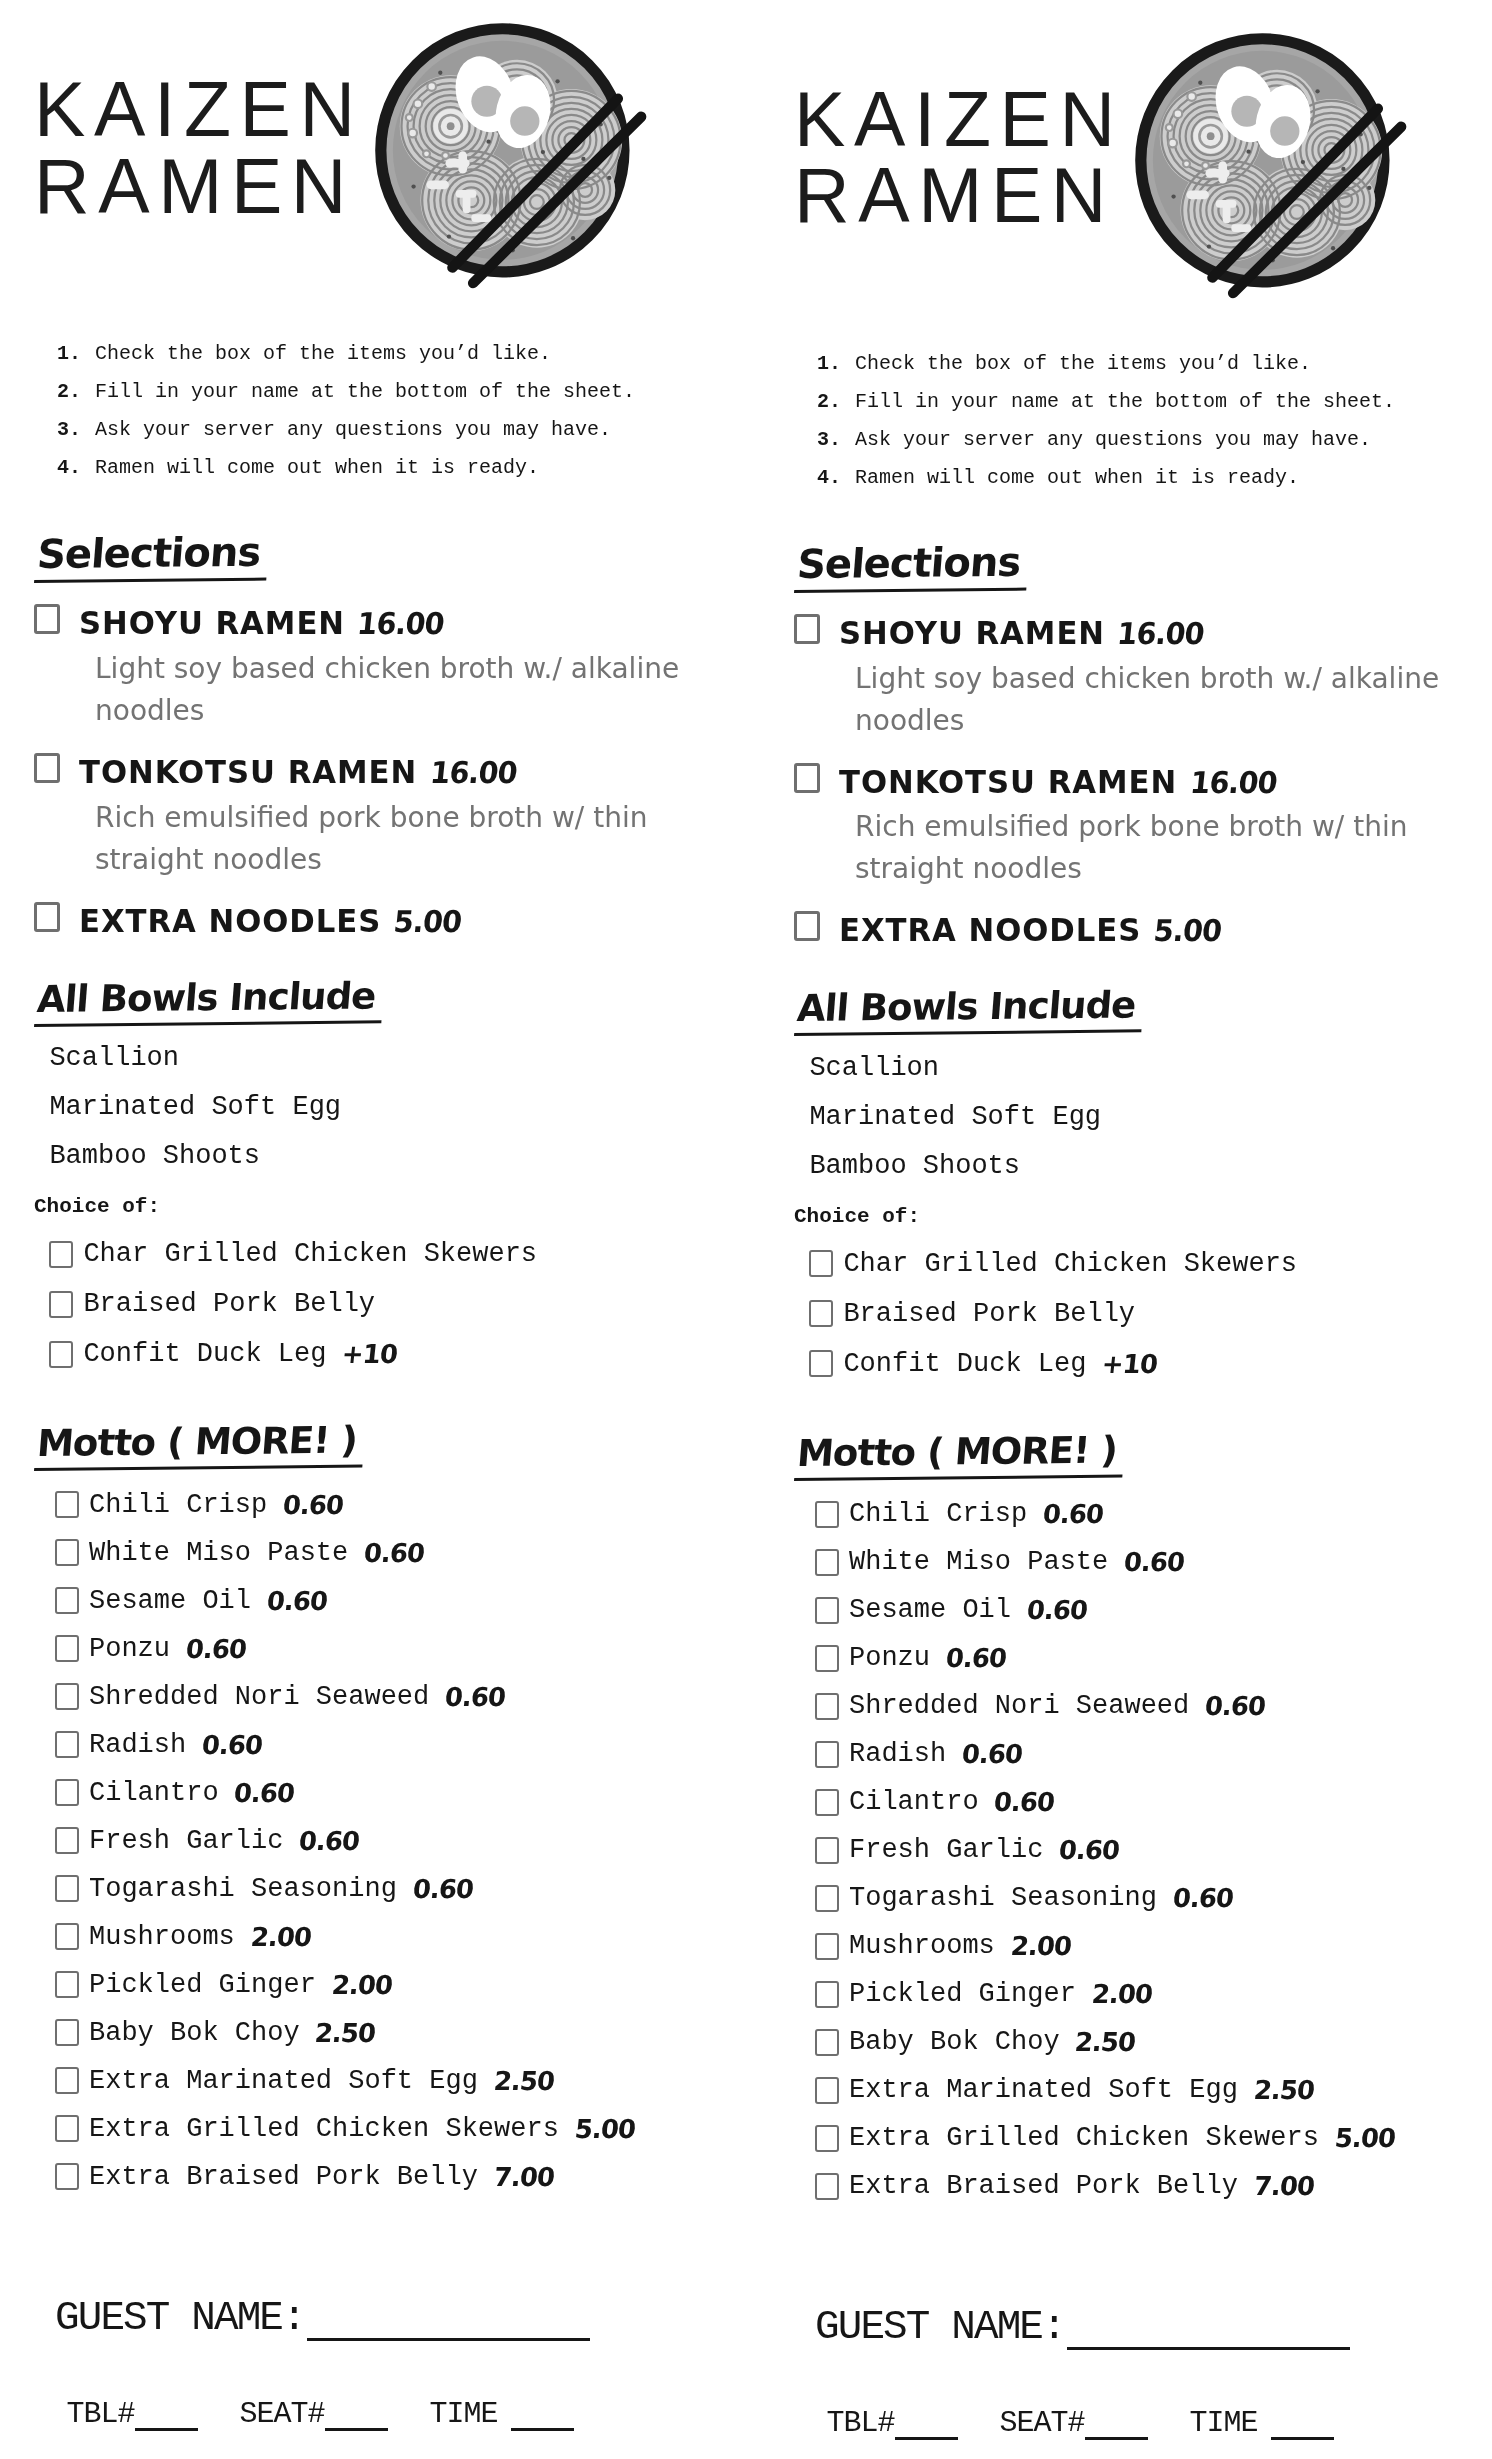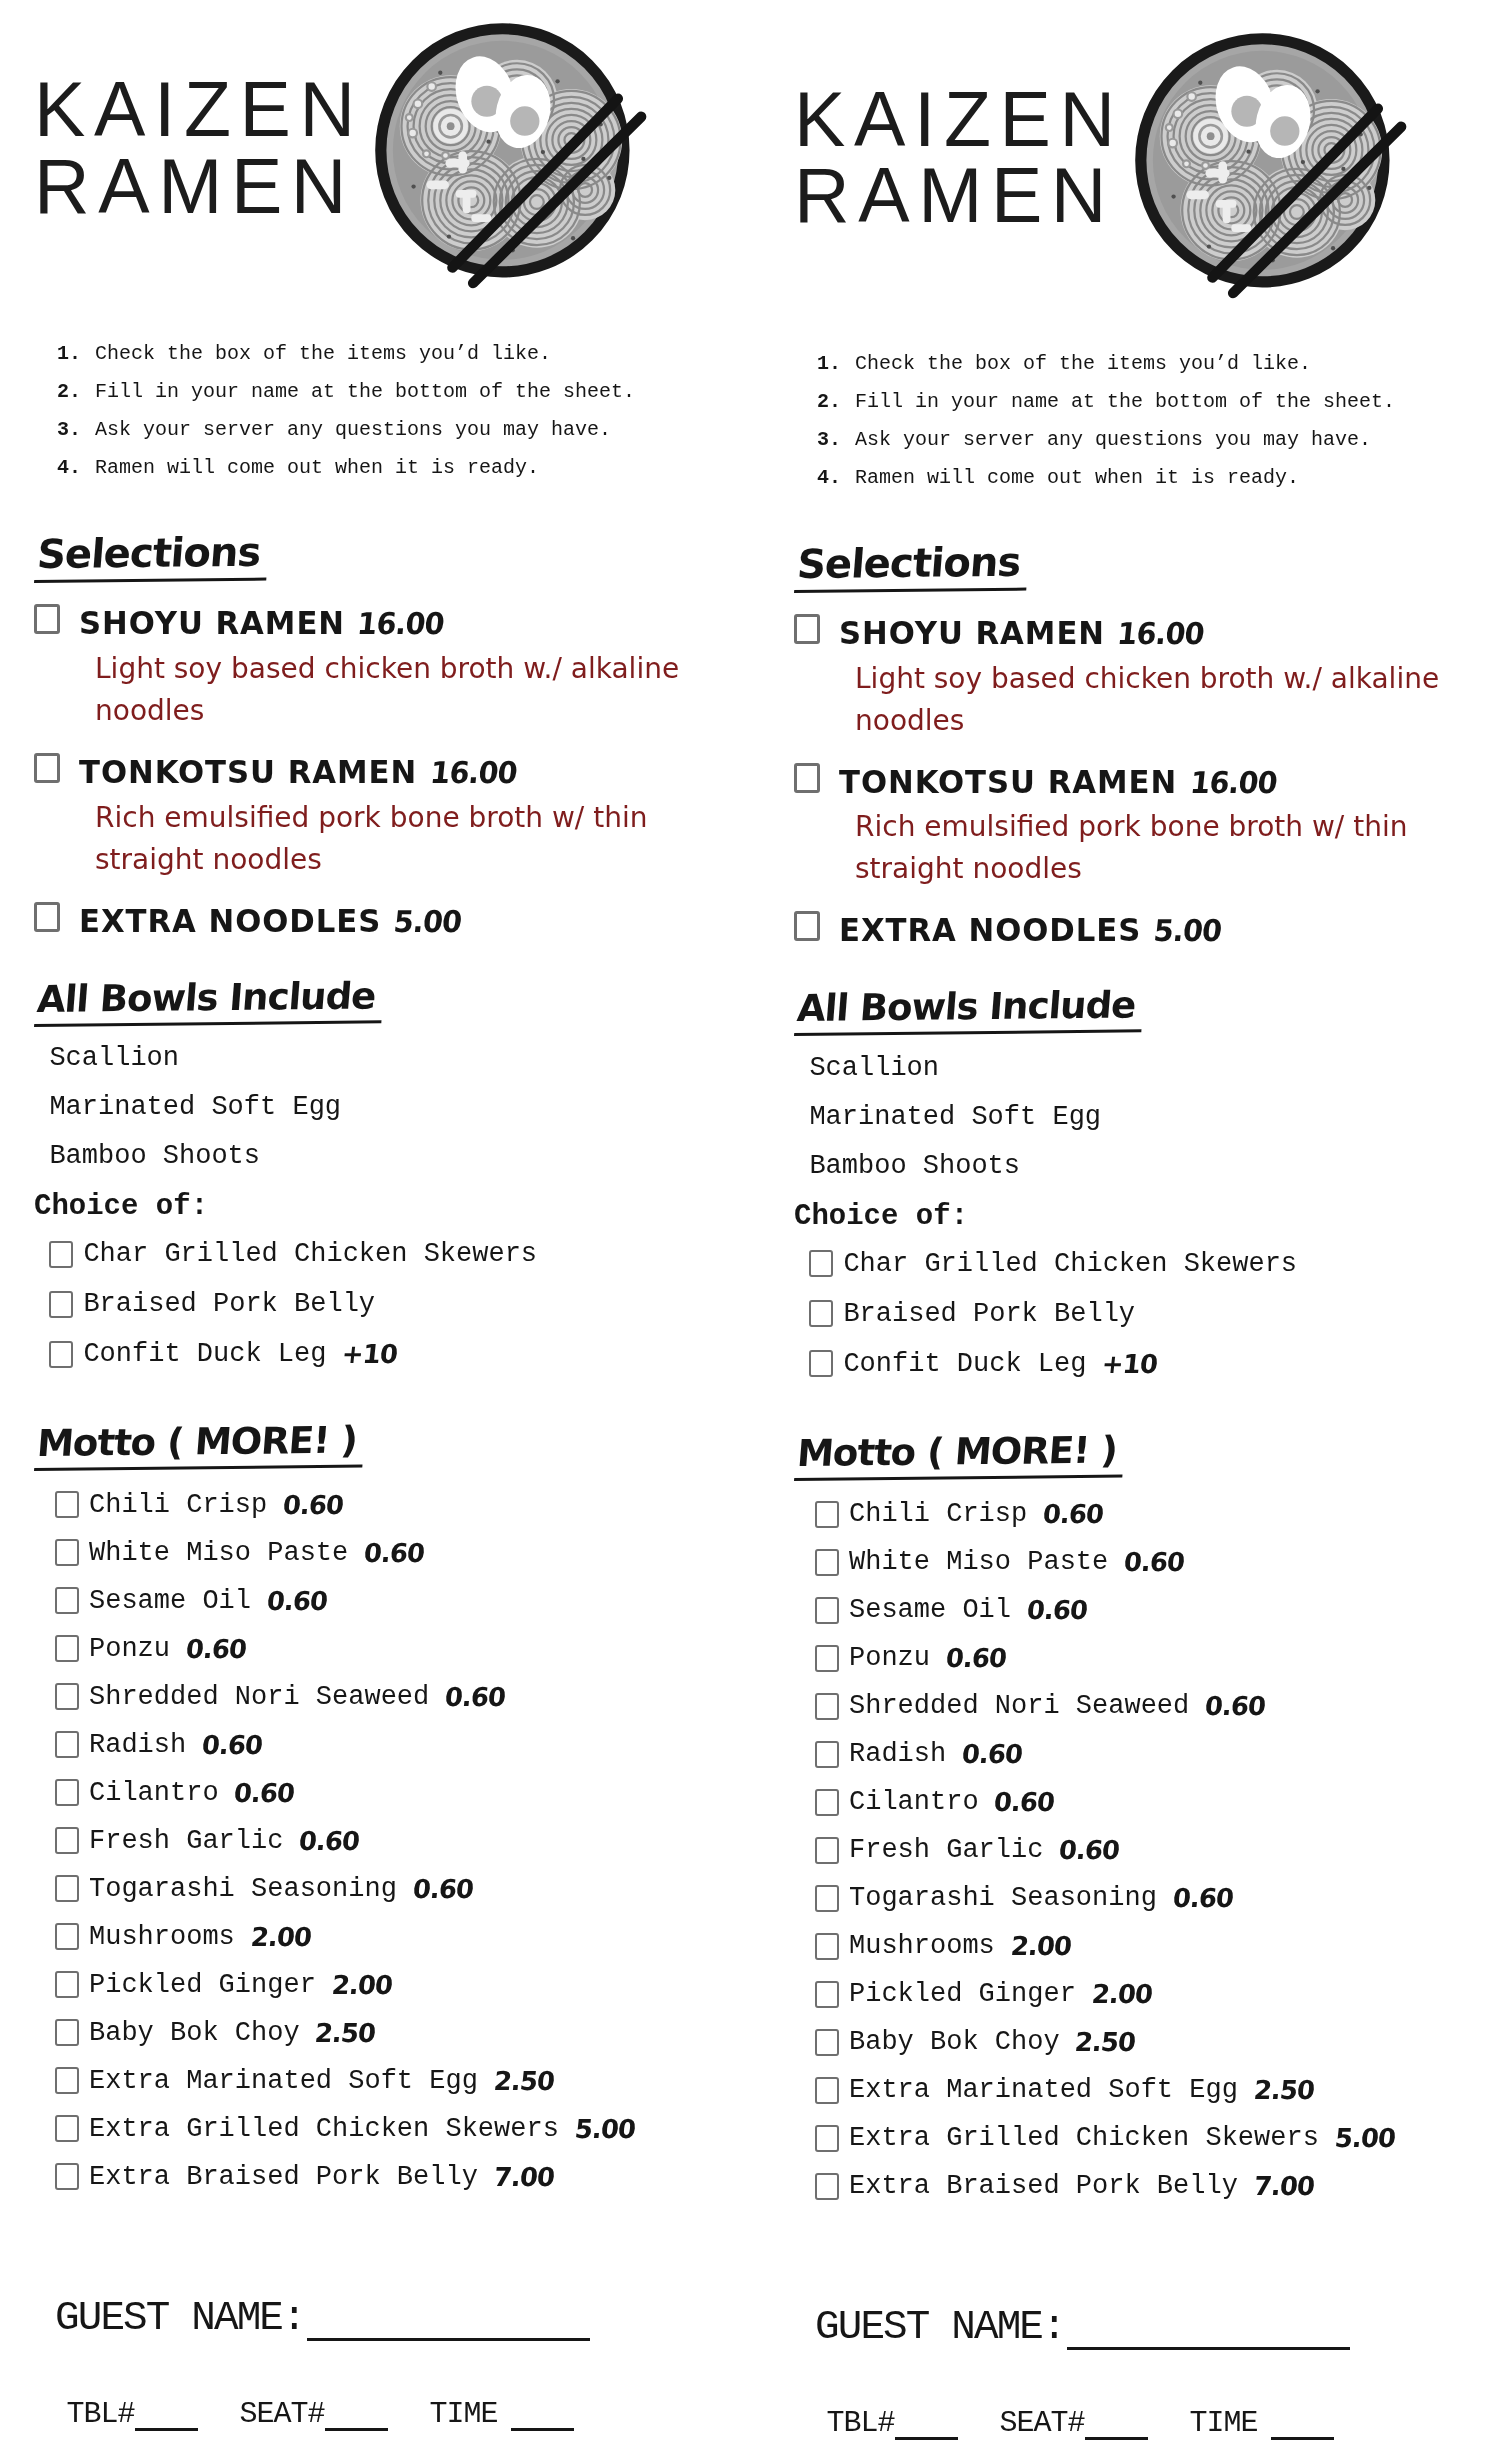--- a/index.html
+++ b/index.html
@@ -56,33 +56,33 @@
     transform:scaleX(.96); transform-origin:left center;
   }
   .hand-bold {
     font-family:"DejaVu Sans", sans-serif; font-weight:700;
     letter-spacing:-1px; transform:skewX(-6deg); display:inline-block;
   }
   .sel-title .hand-bold { font-size:30px; }
   .desc {
     margin:5.8px 0 0 61px; width:588px;
     font-family:"DejaVu Sans", sans-serif;
-    font-size:28px; line-height:42px; letter-spacing:0; color:#7f1d1d;
+    font-size:28px; line-height:42px; letter-spacing:0; color:#737373;
   }
 
   
   .includes-list { list-style:none; margin:7.7px 0 0 15.4px; }
   .includes-list li {
     font-family:"Liberation Mono","DejaVu Sans Mono",monospace;
     font-size:27px; line-height:49px;
   }
   .choice-label {
     margin-top:3.8px;
     font-family:"Liberation Mono","DejaVu Sans Mono",monospace;
-    font-weight:700; font-size:29px; line-height:44px;
+    font-weight:700; font-size:21px; line-height:44px;
   }
   .check-row {
     display:flex; align-items:center; gap:10px;
     height:50px; margin-left:15.4px;
     font-family:"Liberation Mono","DejaVu Sans Mono",monospace;
     font-size:27px; white-space:nowrap;
   }
   .check-row .hand-bold { font-size:26px; margin-left:5.8px; }
 
   

